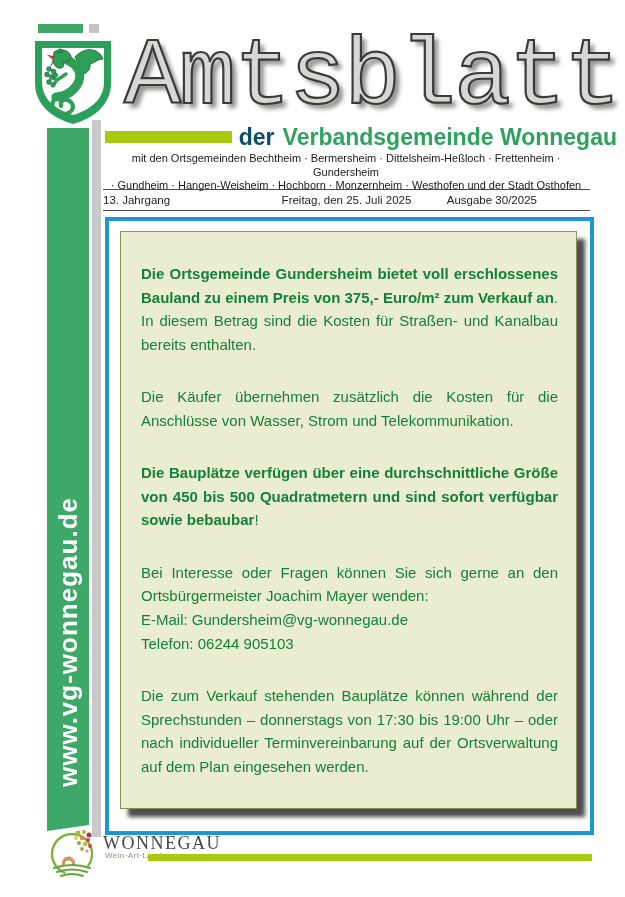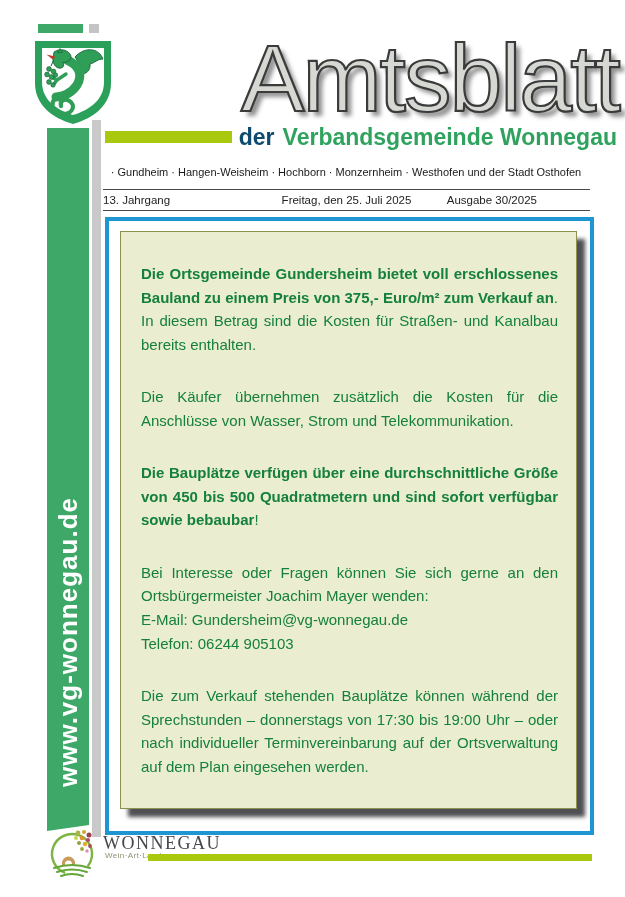--- a/index.html
+++ b/index.html
@@ -28,20 +28,21 @@
   
   .crest { position:absolute; left:27px; top:33px; width:92px; height:96px; }
 
   
   .masthead-title {
     position:absolute; top:31px; right:6px;
     font-size:95px; line-height:95px; font-weight:normal; letter-spacing:-2px;
     color:#d6d8d3; -webkit-text-stroke:2.2px #3b3b3b;
     text-shadow:5px 5px 4px rgba(120,120,120,0.8);
     white-space:nowrap;
+    font-family:Liberation Mono, monospace;
   }
   .edition-row {
     position:absolute; left:105px; right:8px; top:124px; height:26px;
     display:flex; align-items:center;
   }
   .edition-bar  { flex:1; height:12px; background:#a9c90f; margin-right:7px; }
   .edition-der  { color:#0c4a6e; font-weight:bold; font-size:23px; margin-right:8px; white-space:nowrap; }
   .edition-name { color:#2fa35e; font-weight:bold; font-size:23px; white-space:nowrap; }
 
   .municipalities {
@@ -133,21 +134,21 @@
 
   <div class="masthead-title">Amtsblatt</div>
 
   <div class="edition-row">
     <span class="edition-bar"></span>
     <span class="edition-der">der</span>
     <span class="edition-name">Verbandsgemeinde Wonnegau</span>
   </div>
 
   <div class="municipalities">
-    <br>
+    <span>mit den Ortsgemeinden Bechtheim · Bermersheim · Dittelsheim-Heßloch · Frettenheim · Gundersheim</span><br>
     <span>· Gundheim · Hangen-Weisheim · Hochborn · Monzernheim · Westhofen und der Stadt Osthofen</span>
   </div>
 
   <div class="issue-row">
     <span class="vol">13. Jahrgang</span>
     <span class="date">Freitag, den 25. Juli 2025</span>
     <span class="issue">Ausgabe 30/2025</span>
   </div>
 
   <div class="notice-box">

